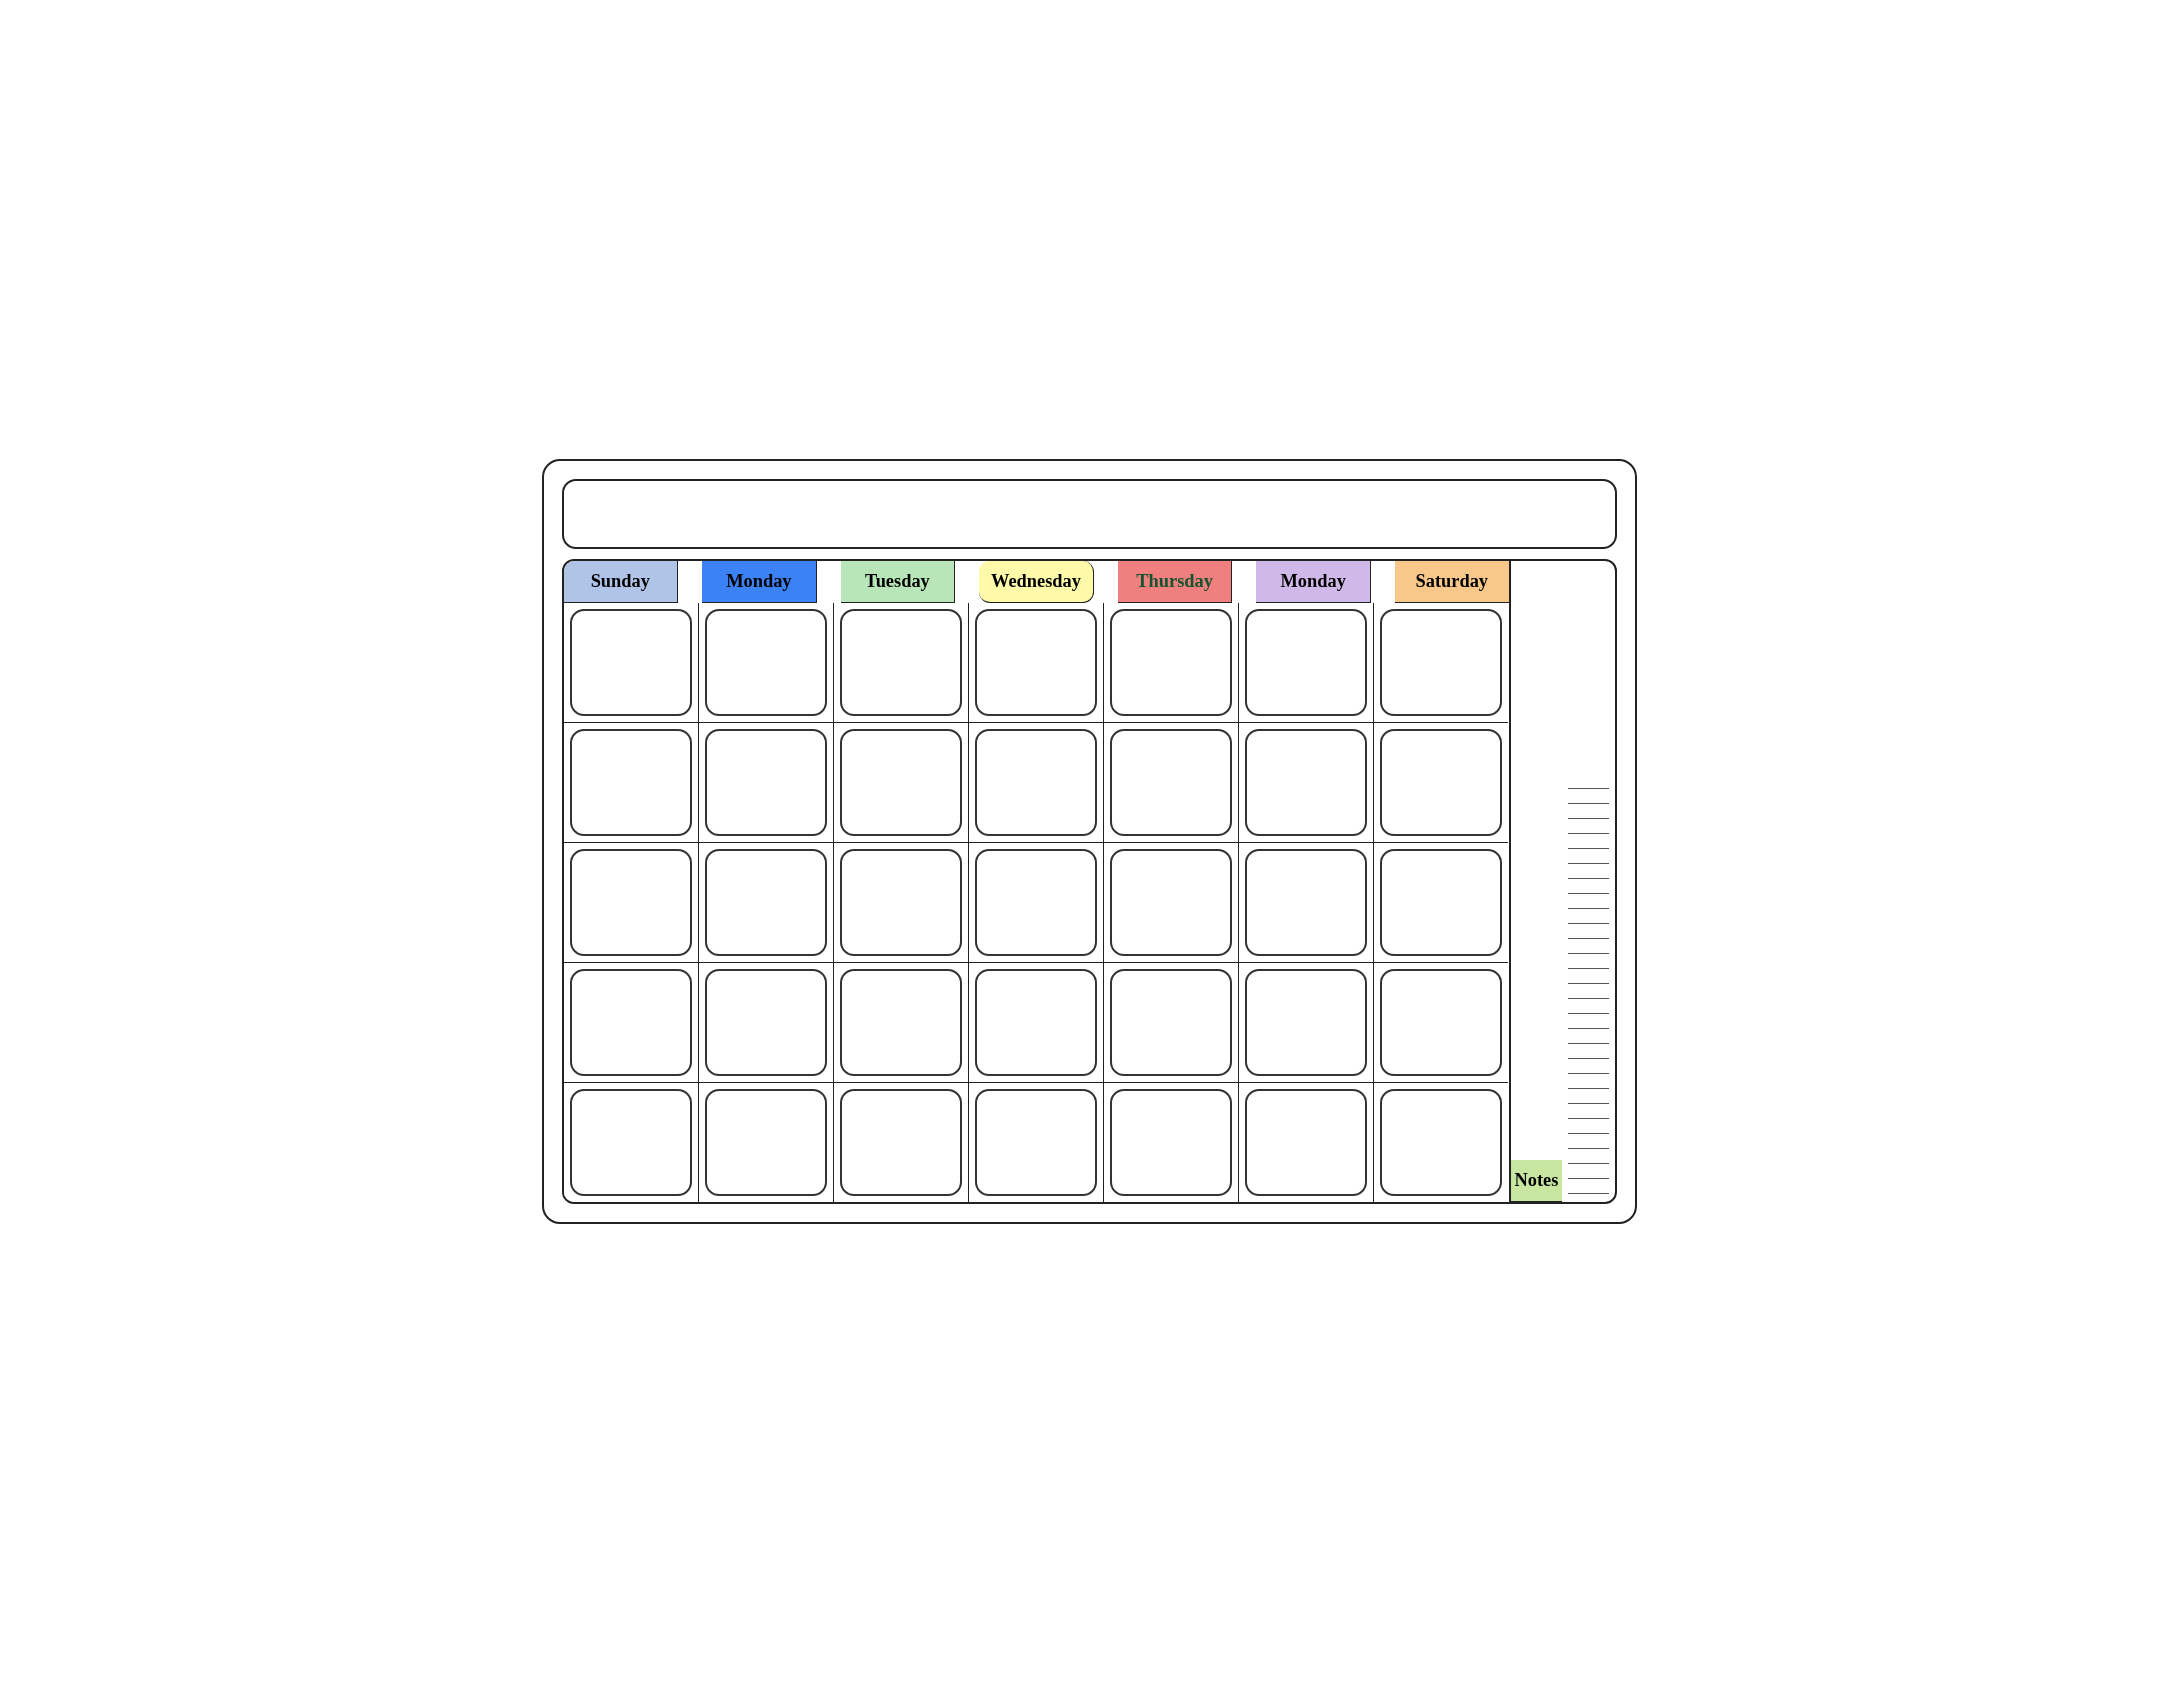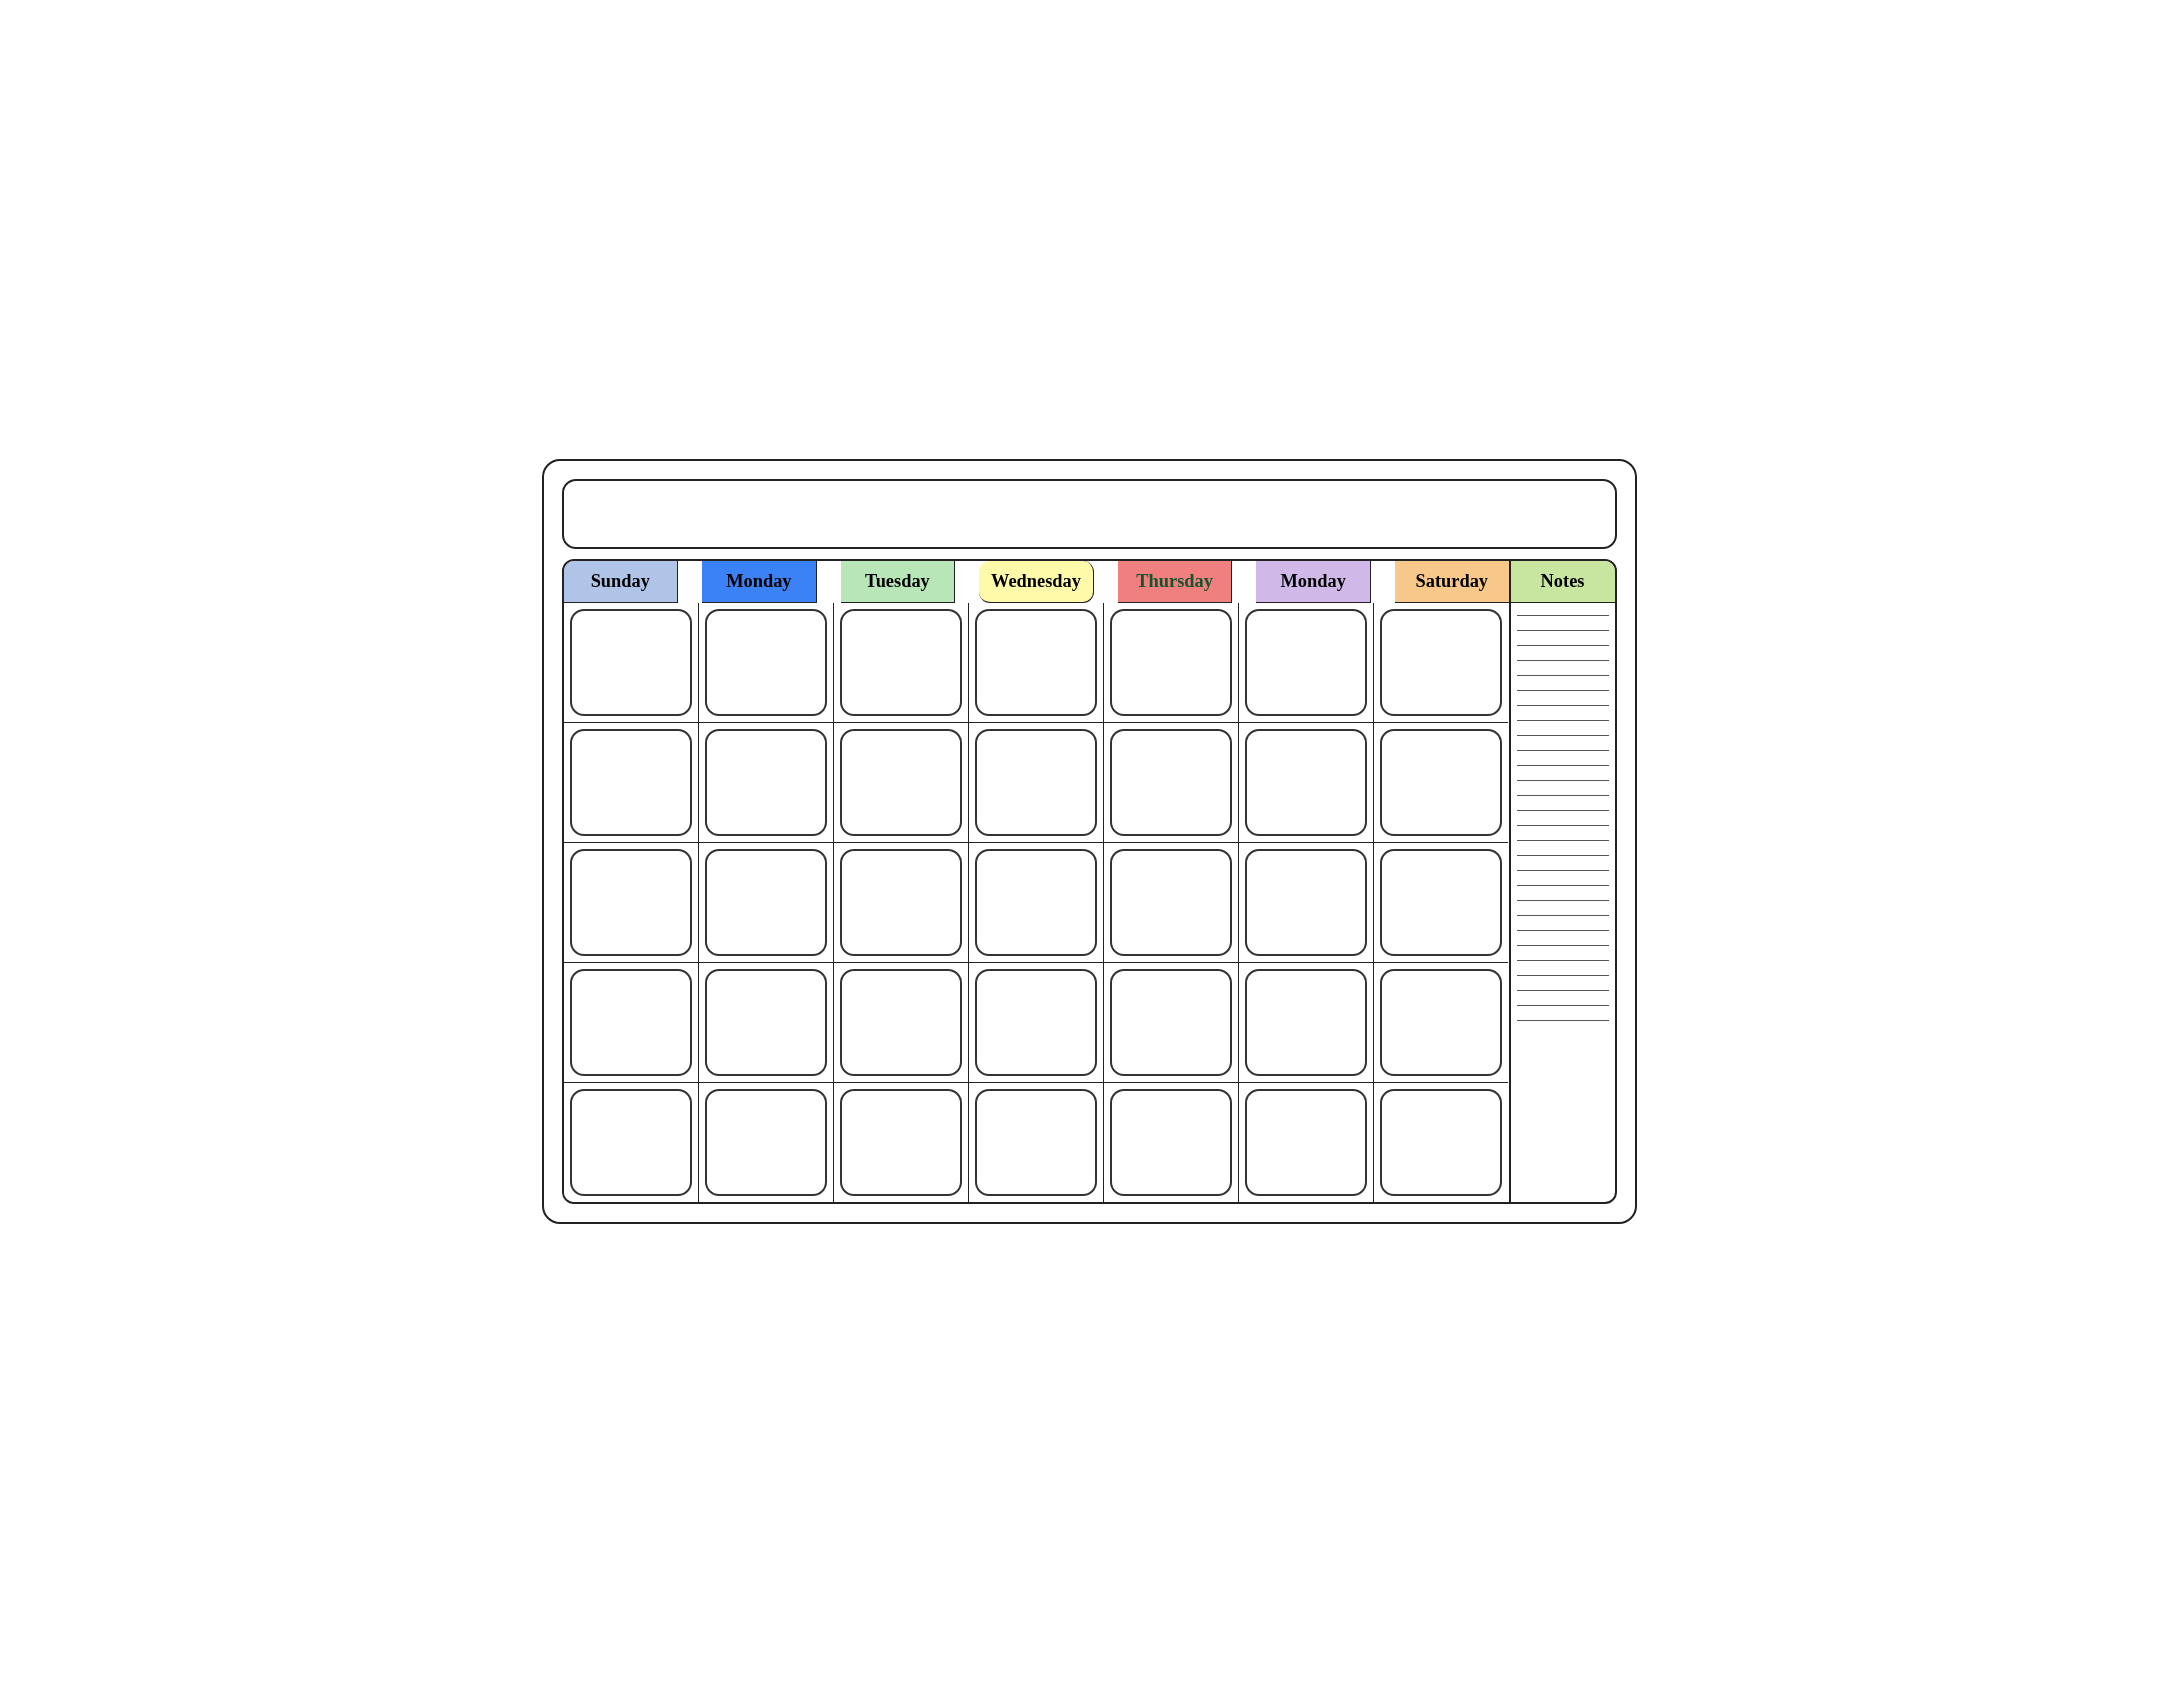--- a/index.html
+++ b/index.html
@@ -115,21 +115,21 @@
       border: 2px solid #333;
       border-radius: 14px;
       min-height: 107px;
       background: #fff;
     }
 
     .notes-column {
       width: 106px;
       border-left: 2px solid #222;
       display: flex;
-      flex-direction: column;
+      align-items: flex-end;
     }
 
     .notes-header {
       background: #c8e6a0;
       text-align: center;
       padding: 10px 4px;
       font-size: 1.15rem;
       font-weight: bold;
       border-bottom: 1.5px solid #222;
     }

